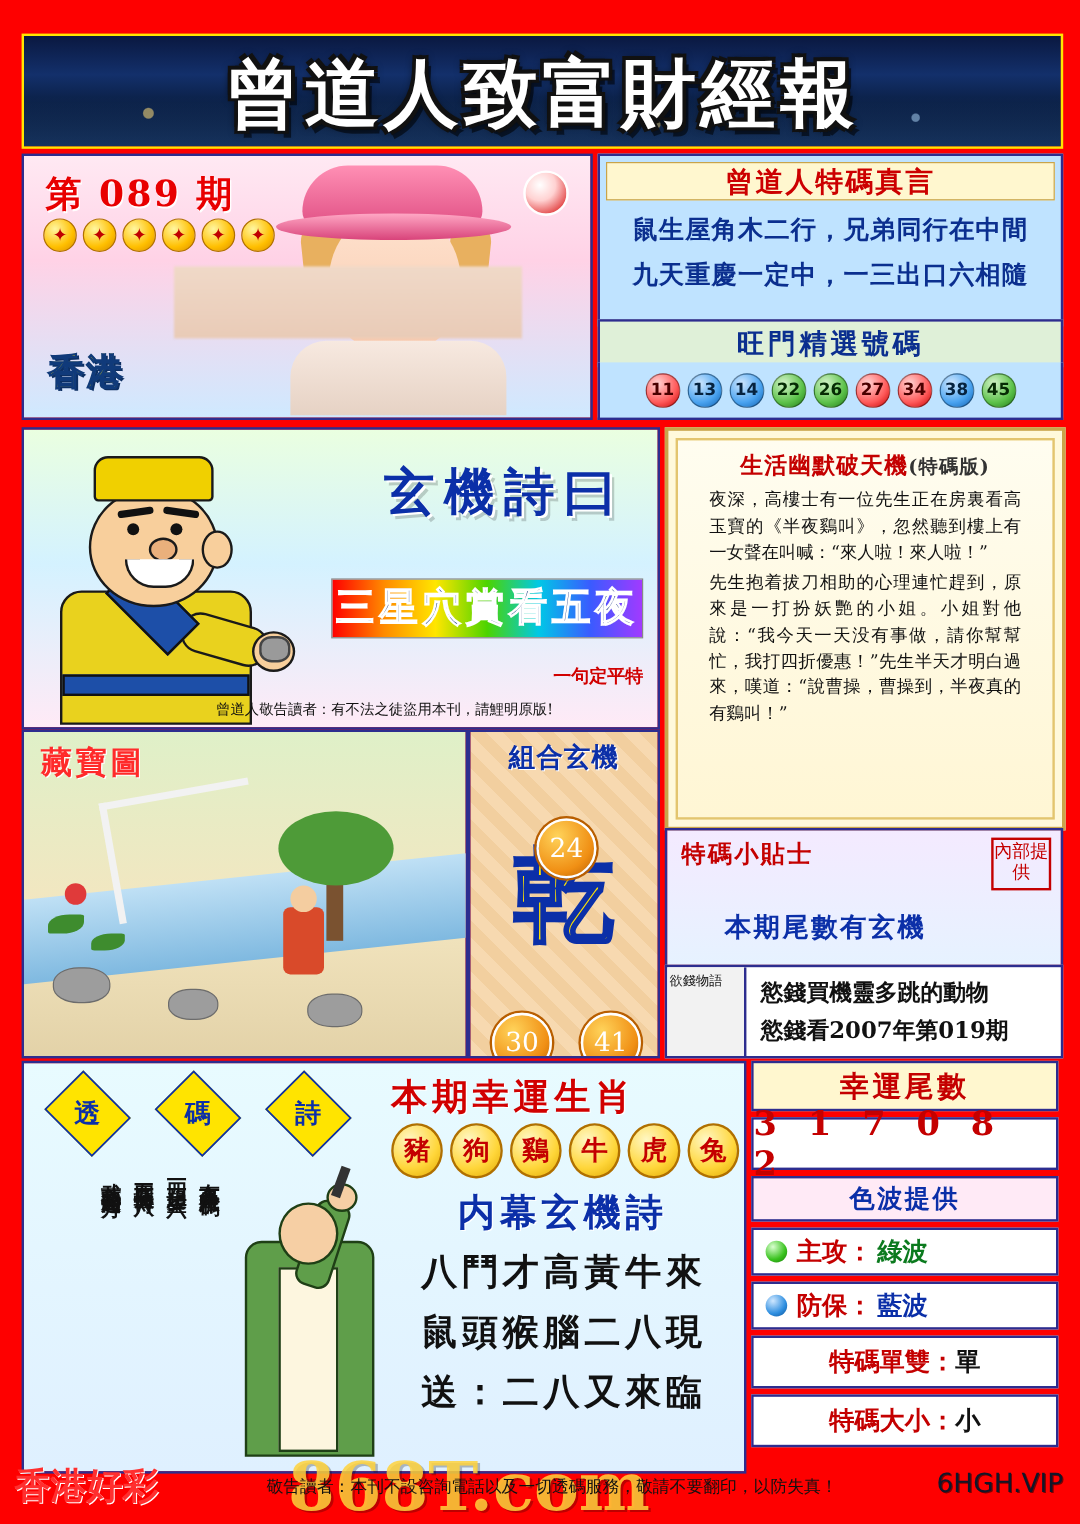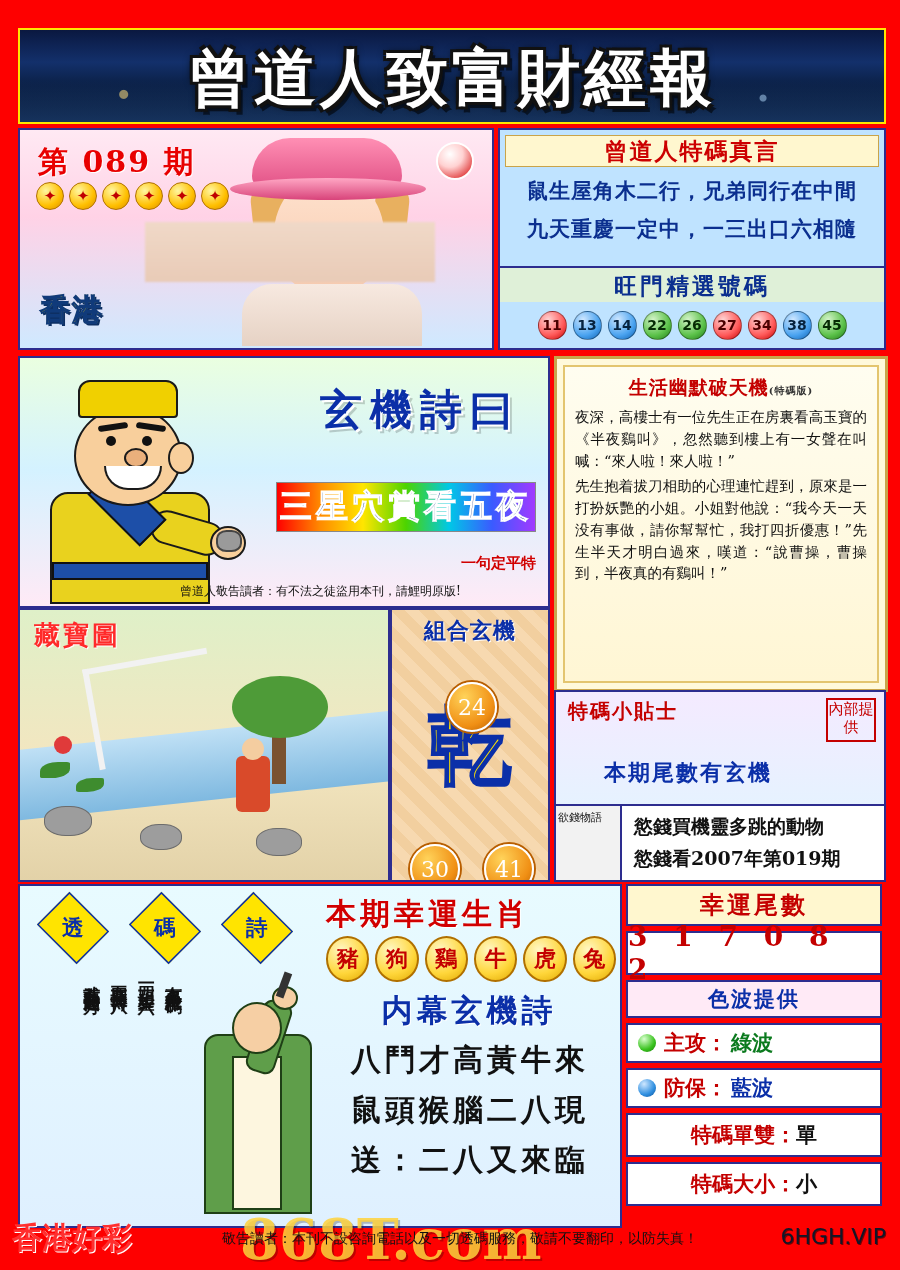--- a/index.html
+++ b/index.html
@@ -188,23 +188,23 @@
   }
   .humor .inner{
     position:absolute;left:6px;top:6px;right:6px;bottom:6px;border:2px solid #e3c56f;
     background:linear-gradient(180deg,#fffdf0,#fff6d4);
     padding:6px 10px;box-sizing:border-box;overflow:hidden;
   }
   .humor h3{
     margin:2px 0 6px;text-align:center;color:#c40000;font-size:19px;
     font-family:"DejaVu Serif","Liberation Serif",serif;letter-spacing:1px;
   }
-  .humor h3 small{font-size:10px;color:#333;}
+  .humor h3 small{font-size:16px;color:#333;}
   .humor p{
-    margin:4px 0;font-size:14.5px;line-height:1.5;color:#111;text-align:justify;
+    margin:4px 16px;font-size:14.5px;line-height:1.5;color:#111;text-align:justify;
     font-family:"DejaVu Serif","Liberation Serif",serif;
   }
   
   .treasure{
     position:absolute;left:18px;top:608px;width:368px;height:270px;
     background:linear-gradient(180deg,#dff0c8 0%,#f3e6c0 55%,#e3d2a8 100%);
     border:2px solid #2d2d8f;overflow:hidden;
   }
   .tz-title{
     position:absolute;left:14px;top:8px;font-size:26px;font-weight:bold;color:#ff2a2a;

